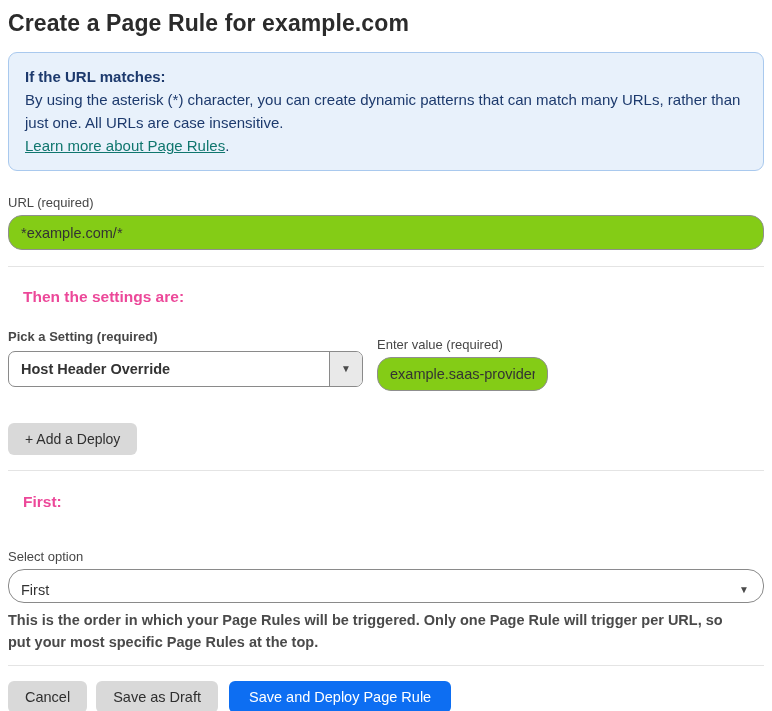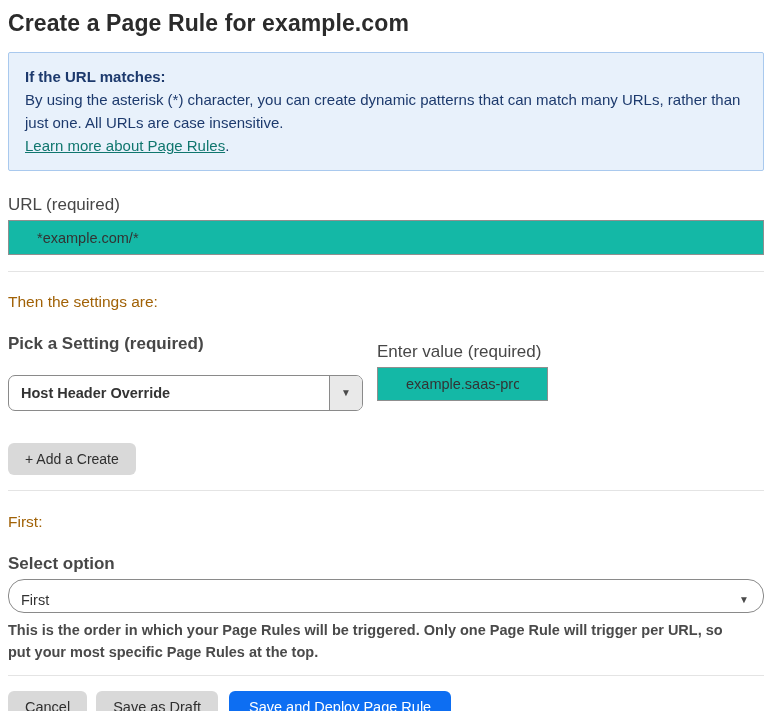--- a/index.html
+++ b/index.html
@@ -18,89 +18,90 @@
     font-weight: 700;
     color: #2b2b2b;
     letter-spacing: 0.1px;
   }
 
   
   .info-box {
     margin-top: 15px;
     background: #e8f1fb;
     border: 1px solid #a9c9ee;
-    border-radius: 2px;
+    border-radius: 9px;
     padding: 12px 16px 13px 16px;
     color: #1d3a6d;
     font-size: 15px;
     line-height: 23px;
   }
   .info-heading { font-weight: 700; }
   .info-link {
     color: #0f766e;
     text-decoration: underline;
     cursor: pointer;
   }
   .info-link-suffix { color: #1d3a6d; }
 
   
   .field-label {
-    font-size: 17px;
+    font-size: 13px;
     color: #474747;
     display: block;
   }
   .helper-text {
     font-size: 13.5px;
     color: #4a4a4a;
   }
 
   
   .text-input {
     display: block;
     width: 100%;
     height: 35px;
     border: 1px solid #8f8f8f;
-    border-radius: 0;
-    padding: 0 28px;
+    border-radius: 14px;
+    padding: 0 12px;
     font-size: 14.5px;
     color: #333333;
     font-family: "Liberation Sans", "DejaVu Sans", sans-serif;
-    background: #14b8a6;
+    background: #84cc16;
     outline: none;
   }
 
   .url-section { margin-top: 24px; }
   .url-section .text-input { margin-top: 5px; }
   .url-section .helper-text { margin-top: 7px; }
 
   .divider {
     border: none;
     border-top: 1px solid #e4e4e4;
     margin: 0;
   }
   .divider-1 { margin-top: 16px; }
 
   .section-heading {
     font-size: 15.5px;
-    font-weight: 400;
-    color: #a16207;
+    font-weight: 700;
+    color: #ec4899;
+    margin-left: 15px;
   }
 
   
   .settings-section { margin-top: 21px; }
   .settings-row {
     display: flex;
     gap: 14px;
     margin-top: 23px;
   }
   .setting-col { width: 355px; font-weight: bold; }
   .value-col { width: 171px; margin-top: 8px; }
 
   .select-box {
-    margin-top: 21px;
+    margin-top: 7px;
     height: 36px;
     border: 1px solid #8a8a8a;
     border-radius: 7px;
     background: #ffffff;
     display: flex;
     align-items: stretch;
     overflow: hidden;
     cursor: pointer;
     gap: 12px;
   }
@@ -140,21 +141,21 @@
     font-size: 14px;
     font-family: "Liberation Sans", "DejaVu Sans", sans-serif;
     padding: 8px 17px;
     cursor: pointer;
   }
 
   .divider-2 { margin-top: 15px; }
 
   
   .order-section { margin-top: 22px; }
-  .order-section .field-label { margin-top: 23px; font-weight: bold; }
+  .order-section .field-label { margin-top: 38px; }
   .order-select {
     margin-top: 5px;
     width: 100%;
     height: 34px;
     border: 1px solid #8a8a8a;
     border-radius: 16px;
     background: #ffffff;
     display: flex;
     align-items: center;
     padding: 8px 14px 0 12px;
@@ -228,21 +229,21 @@
           </div>
         </div>
       </div>
 
       <div class="value-col">
         <label class="field-label">Enter value (required)</label>
         <input class="text-input" type="text" value="example.saas-provider.com" style="">
       </div>
     </div>
 
-    <button class="add-setting-btn">+ Add a Create</button>
+    <button class="add-setting-btn">+ Add a Deploy</button>
   </div>
 
   <hr class="divider divider-2">
 
   <div class="order-section">
     <h2 class="section-heading">First:</h2>
     <label class="field-label">Select option</label>
     <div class="order-select">
       <span class="select-text">First</span>
       <span class="arrow-glyph">▼</span>

